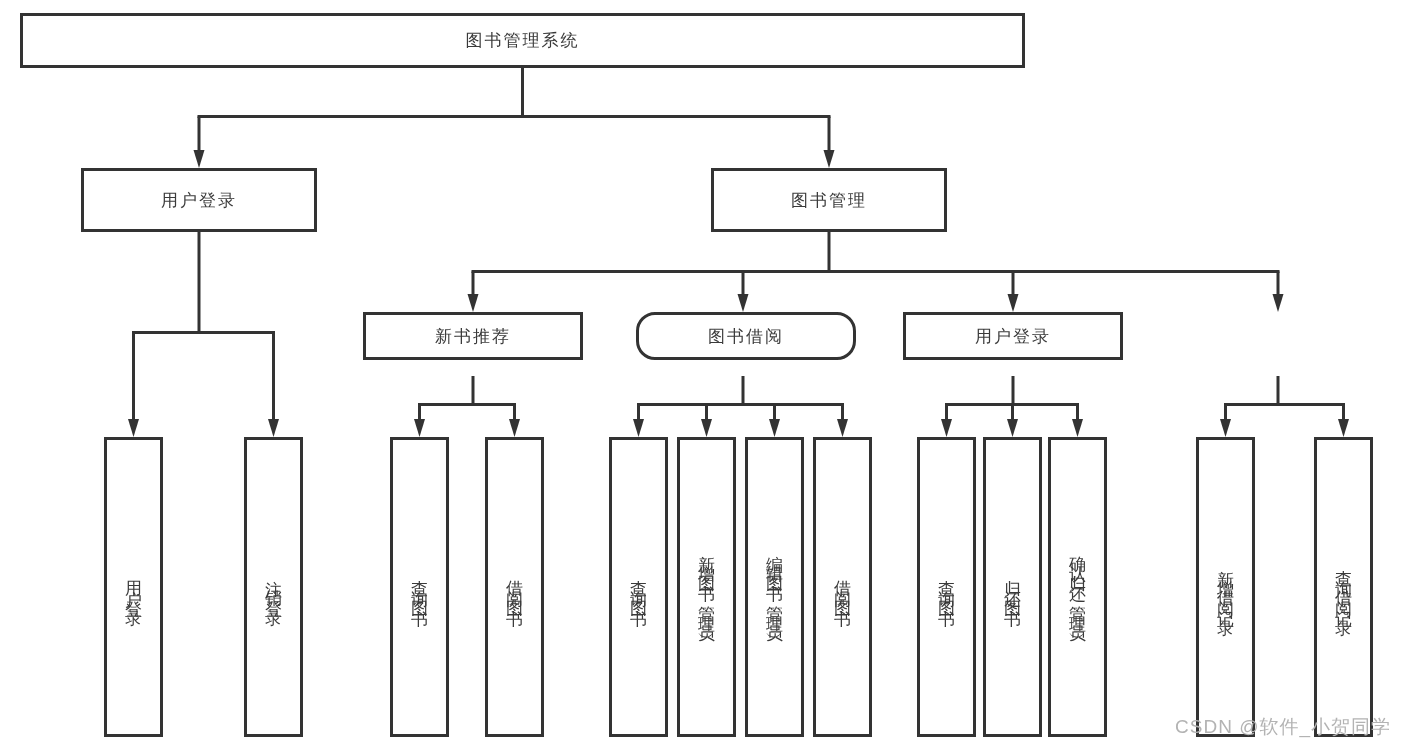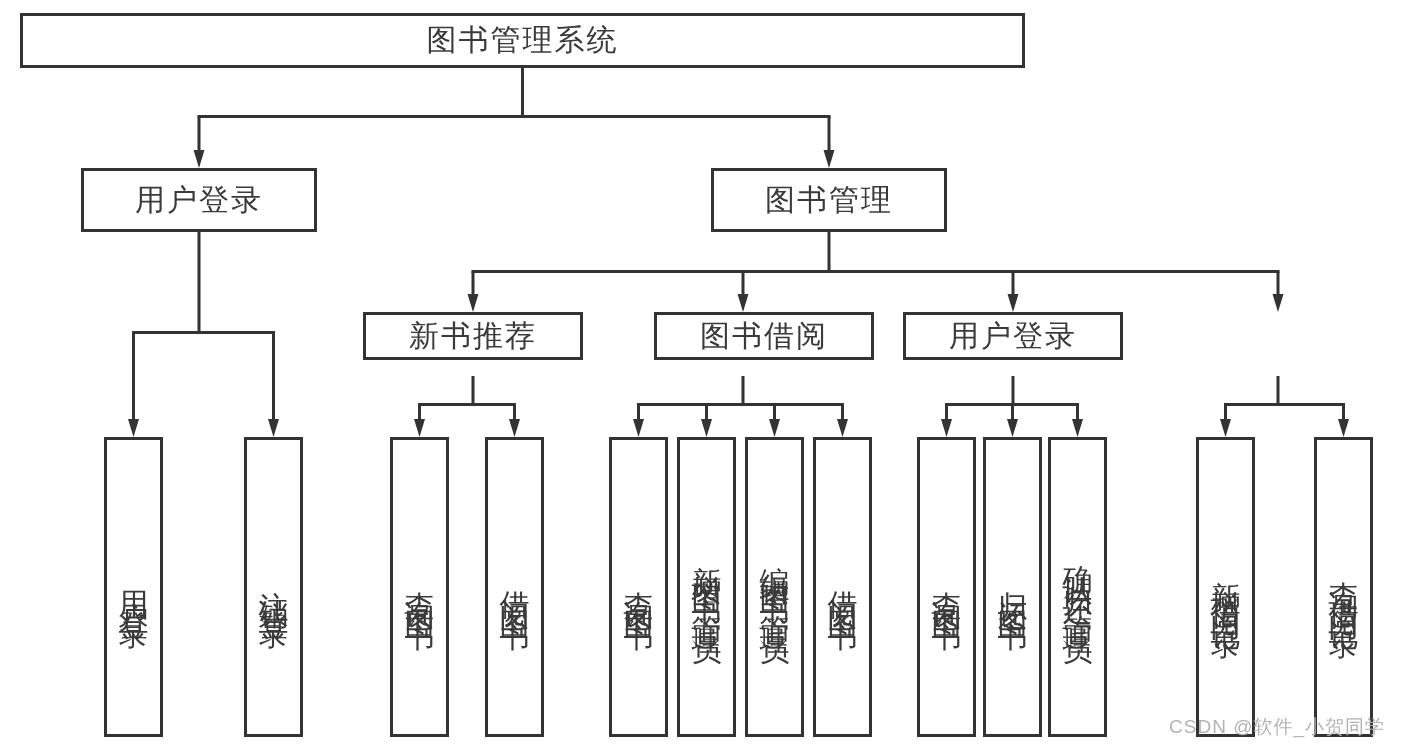--- a/index.html
+++ b/index.html
@@ -12,32 +12,32 @@
     font-family:"Liberation Sans","DejaVu Sans",sans-serif;
   }
   #canvas{position:relative;width:1405px;height:747px;overflow:hidden;background:var(--background);}
   #connectors{position:absolute;left:0;top:0;width:1405px;height:747px;}
   #connectors line{stroke:var(--line);stroke-width:3;}
   #connectors path.arrow{fill:var(--line);stroke:none;}
   .box{
     position:absolute;box-sizing:border-box;background:var(--box-fill);
     border:3px solid var(--box-border);color:var(--label-text);
     display:flex;align-items:center;justify-content:center;
-    font-size:30px;letter-spacing:2px;
+    font-size:17px;letter-spacing:2px;
   }
   .root{left:20px;top:13px;width:1005px;height:55px;}
   .l2{top:168px;width:236px;height:64px;}
   .l3{top:312px;width:220px;height:48px;}
   .vbox{top:437px;width:59px;height:300px;}
   .vtext{
     writing-mode:vertical-rl;text-orientation:mixed;
     letter-spacing:10px;line-height:1;white-space:nowrap;
   }
   #watermark{
-    position:absolute;right:20px;bottom:7px;font-size:19px;letter-spacing:1px;
+    position:absolute;right:14px;bottom:7px;font-size:19px;letter-spacing:1px;
     color:var(--watermark-text);z-index:5;text-align:center;
   }
 </style>
 </head>
 <body>
 
 <div id="canvas">
 
   <svg id="connectors" viewBox="0 0 1405 747" xmlns="http://www.w3.org/2000/svg">
 
@@ -100,21 +100,21 @@
     <path class="arrow" d="M1220 419 L1231 419 L1225.5 437 Z"></path>
     <path class="arrow" d="M1338 419 L1349 419 L1343.5 437 Z"></path>
   </svg>
 
   <div class="box root">图书管理系统</div>
 
   <div class="box l2" style="left:81px;">用户登录</div>
   <div class="box l2" style="left:711px;">图书管理</div>
 
   <div class="box l3" style="left:363px;">新书推荐</div>
-  <div class="box l3" style="left:654px;">图书借阅</div>
+  <div class="box l3" style="left:636px;border-radius:19px;">图书借阅</div>
   <div class="box l3" style="left:903px;">用户登录</div>
 
   <div class="box vbox" style="left:104px;">
     <span class="vtext">用户登录</span>
     </div>
   <div class="box vbox" style="left:244px;">
     <span class="vtext">注销登录</span>
     </div>
   <div class="box vbox" style="left:390px;">
     <span class="vtext">查询图书</span>

